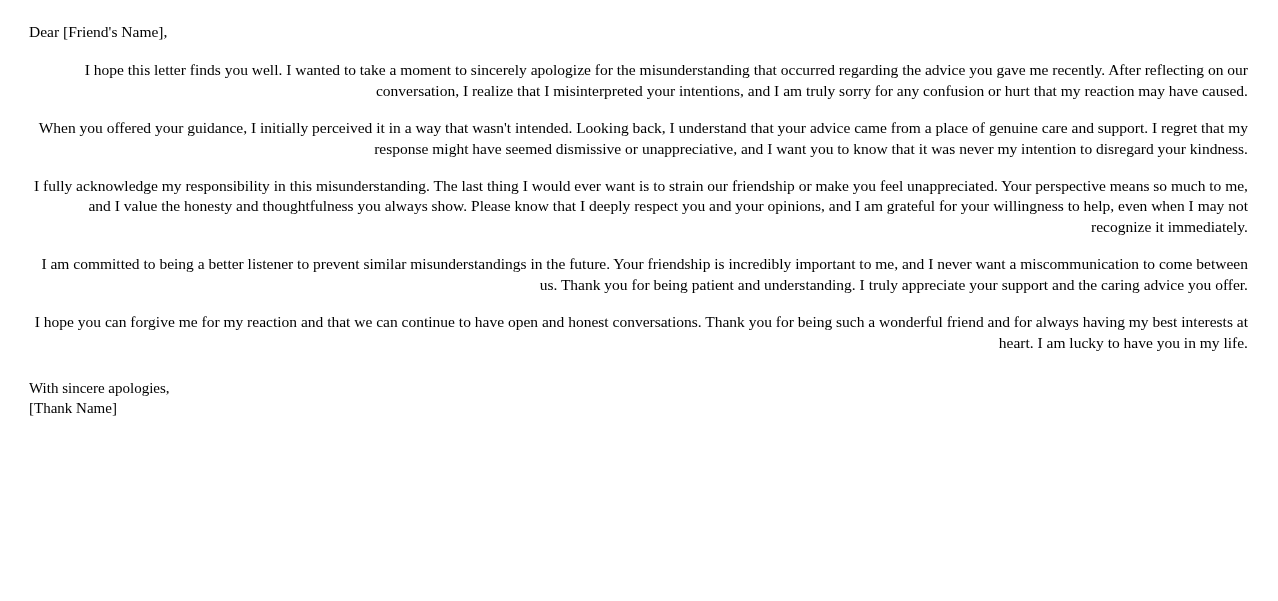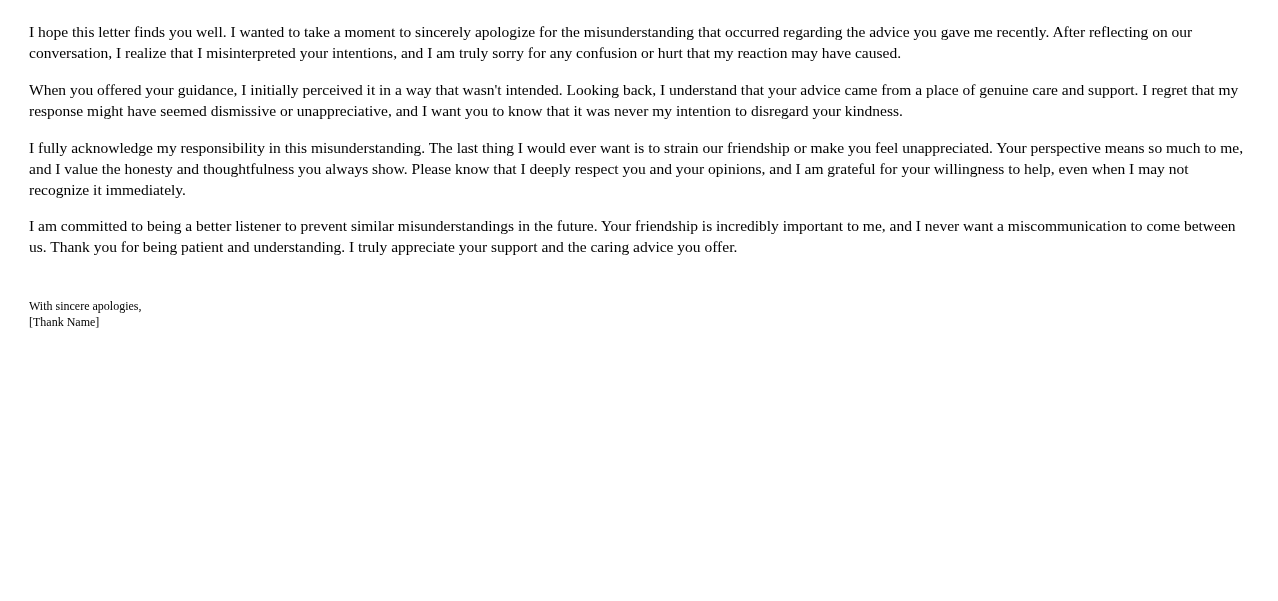--- a/index.html
+++ b/index.html
@@ -21,41 +21,43 @@
   }
   .salutation {
     font-size: 15.5px;
     line-height: 1.28;
     margin: 0 0 18px 0;
   }
   .para {
     font-size: 15.5px;
     line-height: 1.35;
     margin: 0 0 16px 0;
-    text-align: left;
+    text-align: right;
     max-width: 1220px;
   }
   .closing {
-    font-size: 12px;
+    font-size: 15px;
     line-height: 1.35;
-    margin: 40px 0 0 0;
+    margin: 24px 0 0 0;
   }
   .closing-line {
     display: block;
   }
 </style>
 </head>
 <body>
 
 <div class="letter">
 
+  <p class="salutation">Dear [Friend's Name],</p>
 
   <p class="para">I hope this letter finds you well. I wanted to take a moment to sincerely apologize for the misunderstanding that occurred regarding the advice you gave me recently. After reflecting on our conversation, I realize that I misinterpreted your intentions, and I am truly sorry for any confusion or hurt that my reaction may have caused.</p>
   <p class="para">When you offered your guidance, I initially perceived it in a way that wasn't intended. Looking back, I understand that your advice came from a place of genuine care and support. I regret that my response might have seemed dismissive or unappreciative, and I want you to know that it was never my intention to disregard your kindness.</p>
   <p class="para">I fully acknowledge my responsibility in this misunderstanding. The last thing I would ever want is to strain our friendship or make you feel unappreciated. Your perspective means so much to me, and I value the honesty and thoughtfulness you always show. Please know that I deeply respect you and your opinions, and I am grateful for your willingness to help, even when I may not recognize it immediately.</p>
   <p class="para">I am committed to being a better listener to prevent similar misunderstandings in the future. Your friendship is incredibly important to me, and I never want a miscommunication to come between us. Thank you for being patient and understanding. I truly appreciate your support and the caring advice you offer.</p>
+  <p class="para">I hope you can forgive me for my reaction and that we can continue to have open and honest conversations. Thank you for being such a wonderful friend and for always having my best interests at heart. I am lucky to have you in my life.</p>
 
   <div class="closing">
     <span class="closing-line">With sincere apologies,</span>
     <span class="closing-line">[Thank Name]</span>
   </div>
 
 </div>
 
 </body></html>

